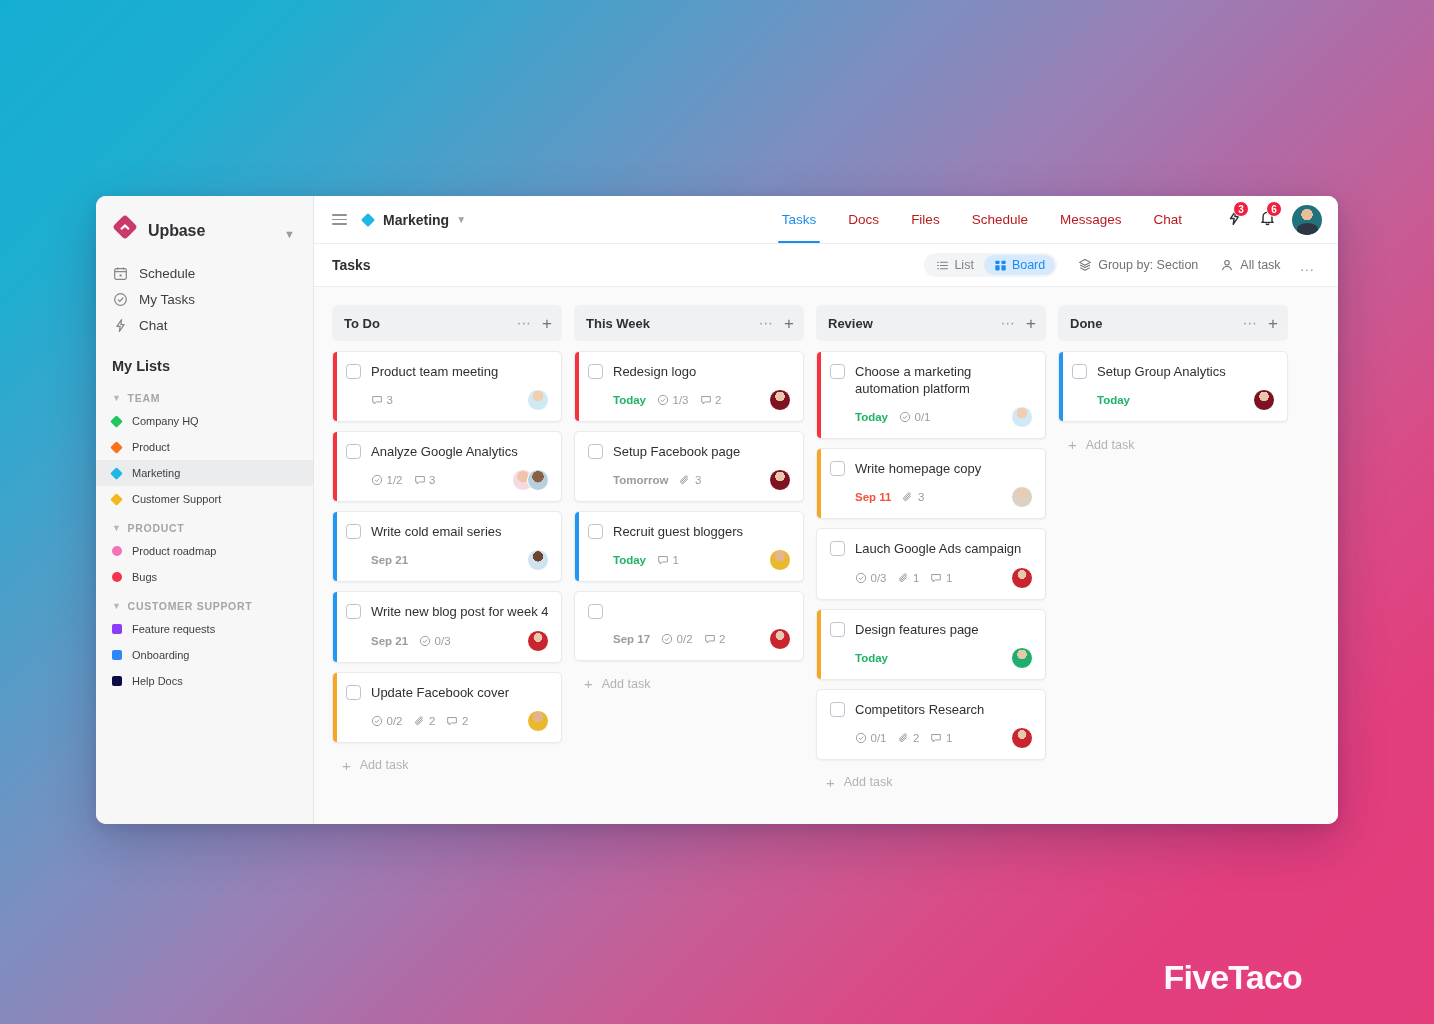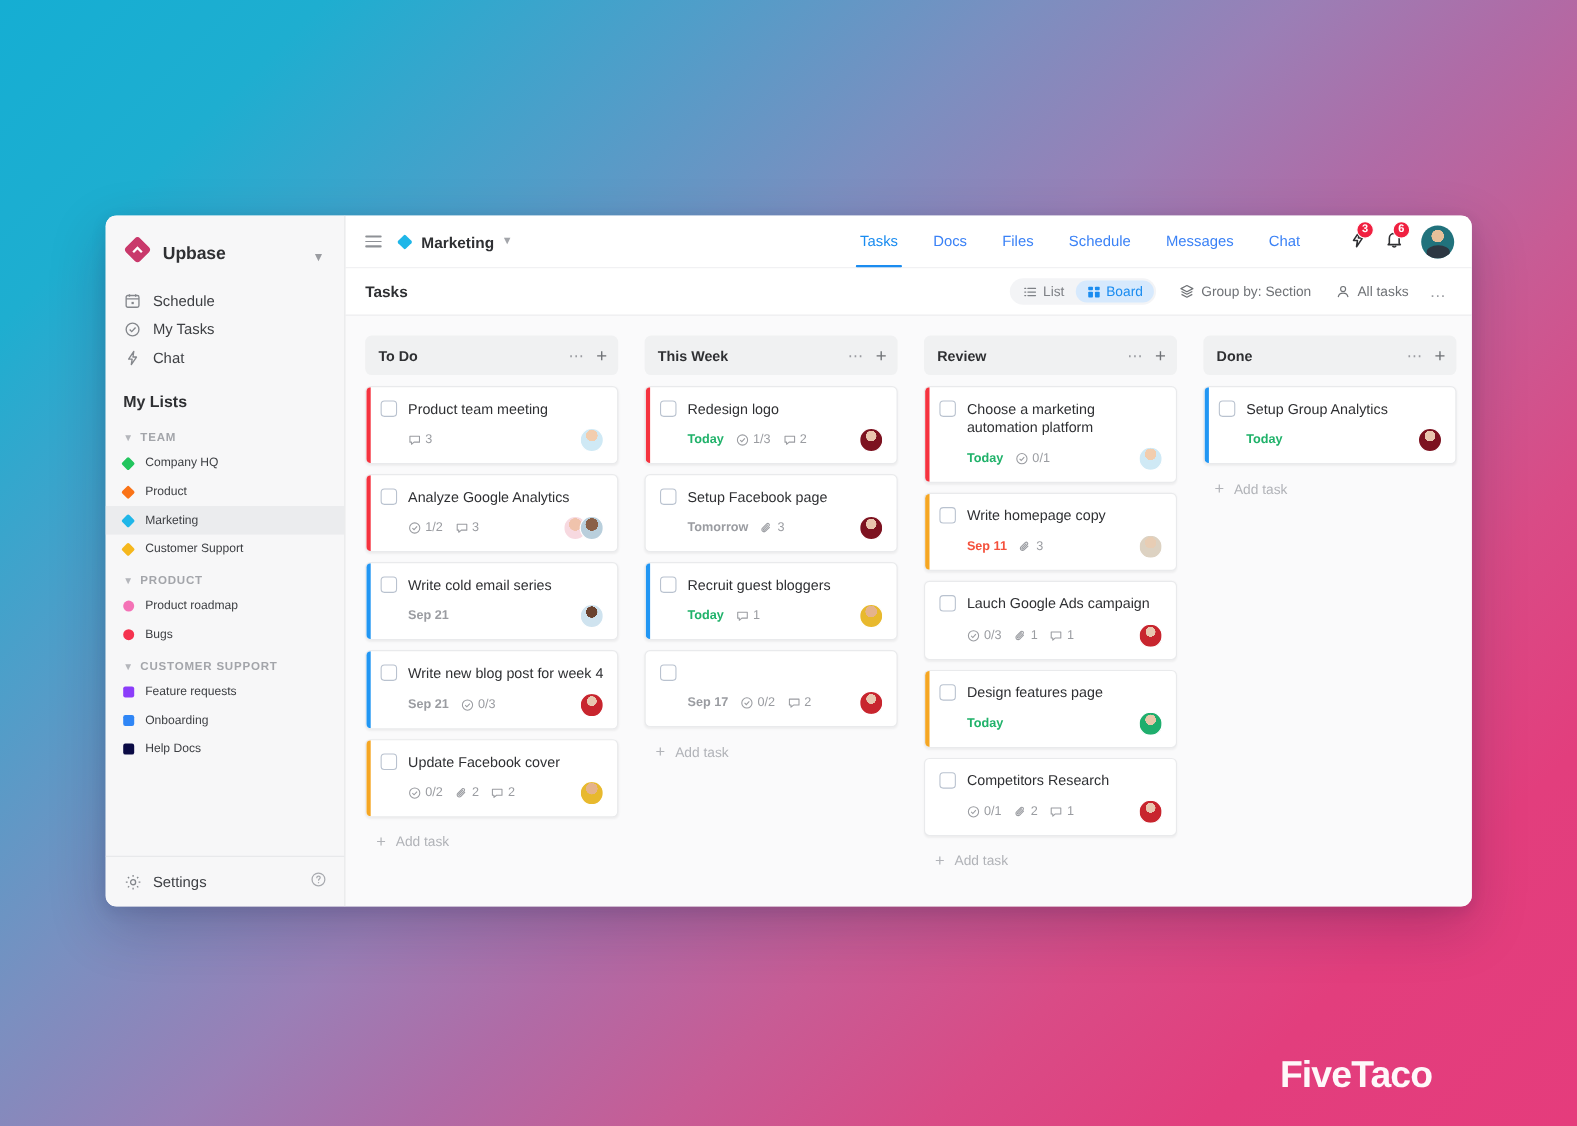--- a/index.html
+++ b/index.html
@@ -133,21 +133,21 @@
   }
   .crumb-dot {
     width: 10px; height: 10px; transform: rotate(45deg);
     background: #1fb6e8; border-radius: 1.5px; margin-right: 10px;
   }
   .crumb-name { font-size: 14px; font-weight: bold; color: #2f3033; }
   .crumb-caret { font-size: 10px; color: #a3a5aa; margin-left: 7px; }
 
   #tabs { display: flex; align-items: center; margin-left: auto; height: 100%; }
   .tab {
-    font-size: 13.5px; color: #3b82f6;
+    font-size: 13.5px; color: #b91c1c;
     padding: 0 16px; height: 100%;
     display: flex; align-items: center; position: relative; cursor: pointer;
   }
   .tab.active { color: #1a8cf0; font-weight: normal; }
   .tab.active::after {
     content: ""; position: absolute; left: 12px; right: 12px; bottom: 0;
     height: 2.5px; background: #1a8cf0; border-radius: 2px;
   }
   #topbar-right { display: flex; align-items: center; margin-left: 28px; gap: 16px; }
   .icon-badge { position: relative; cursor: pointer; color: #2f3033; }
@@ -196,21 +196,21 @@
   }
   .dots-btn {
     color: #9a9ca1; font-size: 15px; letter-spacing: 1.4px;
     padding: 0 6px; cursor: pointer; line-height: 1;
   }
 
   
   #board {
     flex: 1; background: #fafafb;
     border-top: 1px solid #ebecee;
-    display: flex; gap: 24px;
+    display: flex; gap: 12px;
     padding: 18px 18px 0 18px;
     overflow: hidden;
   }
   .column { width: 230px; flex: 0 0 230px; display: flex; flex-direction: column; }
   .col-head {
     height: 36px; background: #f0f1f2; border-radius: 6px;
     display: flex; align-items: center; padding: 0 10px 0 12px;
     margin-bottom: 10px;
   }
   .col-title { font-size: 13px; font-weight: bold; color: #2f3033; }
@@ -365,36 +365,20 @@
     </div>
     <div class="list-item">
       <span class="dot-square" style="background:#2f86f6"></span>
       <span>Onboarding</span>
     </div>
     <div class="list-item">
       <span class="dot-square" style="background:#0b0b45"></span>
       <span>Help Docs</span>
     </div>
 
-    <div id="sidebar-footer">
-      <span class="nav-ico" style="margin-right:0">
-        <svg width="16" height="16" viewBox="0 0 16 16" fill="none" stroke="currentColor" stroke-width="1.2">
-          <circle cx="8" cy="8" r="2.3"></circle>
-          <path d="M8 1.4v1.6M8 13v1.6M14.6 8H13M3 8H1.4M12.7 3.3l-1.1 1.1M4.4 11.6l-1.1 1.1M12.7 12.7l-1.1-1.1M4.4 4.4 3.3 3.3"></path>
-        </svg>
-      </span>
-      <span class="footer-label">Settings</span>
-      <span class="help-badge">
-        <svg width="15" height="15" viewBox="0 0 16 16" fill="none" stroke="currentColor" stroke-width="1.2">
-          <circle cx="8" cy="8" r="6.2"></circle>
-          <path d="M6.4 6.3c0-1 .8-1.6 1.7-1.6s1.6.6 1.6 1.5c0 1.3-1.6 1.3-1.6 2.5" stroke-linecap="round"></path>
-          <circle cx="8.1" cy="11.1" r="0.65" fill="currentColor" stroke="none"></circle>
-        </svg>
-      </span>
-    </div>
   </aside>
 
   <section id="main">
 
     <header id="topbar">
       <div class="hamburger">
         <span></span>
           <span></span>
           <span></span>
       </div>
@@ -469,21 +453,21 @@
             <path d="M2.4 8 8 10.9 13.6 8"></path>
             <path d="M2.4 11 8 13.9 13.6 11"></path>
           </svg>
           <span>Group by: Section</span>
         </div>
         <div class="tool-btn">
           <svg width="14" height="14" viewBox="0 0 16 16" fill="none" stroke="currentColor" stroke-width="1.2">
             <circle cx="8" cy="5.4" r="2.6"></circle>
             <path d="M2.9 13.8c.5-2.6 2.6-4.1 5.1-4.1s4.6 1.5 5.1 4.1"></path>
           </svg>
-          <span>All tasks</span>
+          <span>All task</span>
         </div>
         <span class="dots-btn">…</span>
       </div>
     </div>
 
     <div id="board">
         <div class="column">
           <div class="col-head">
             <span class="col-title">To Do</span>
             <span class="col-actions">

